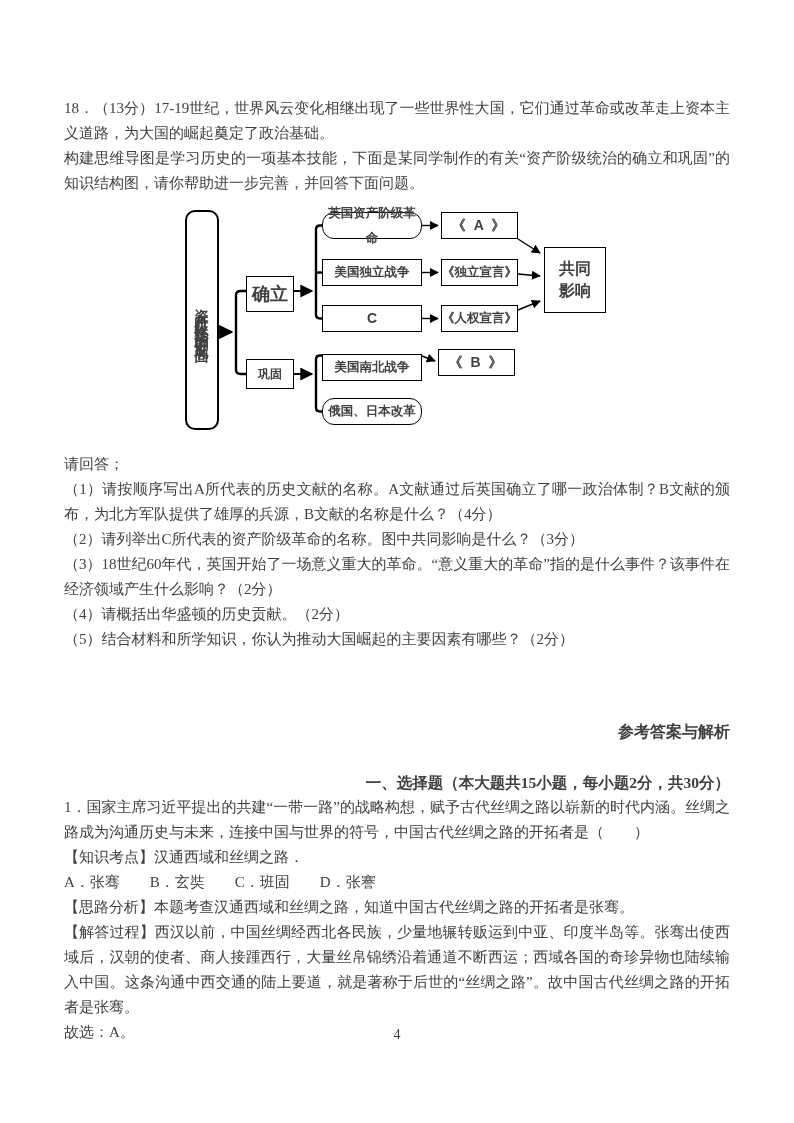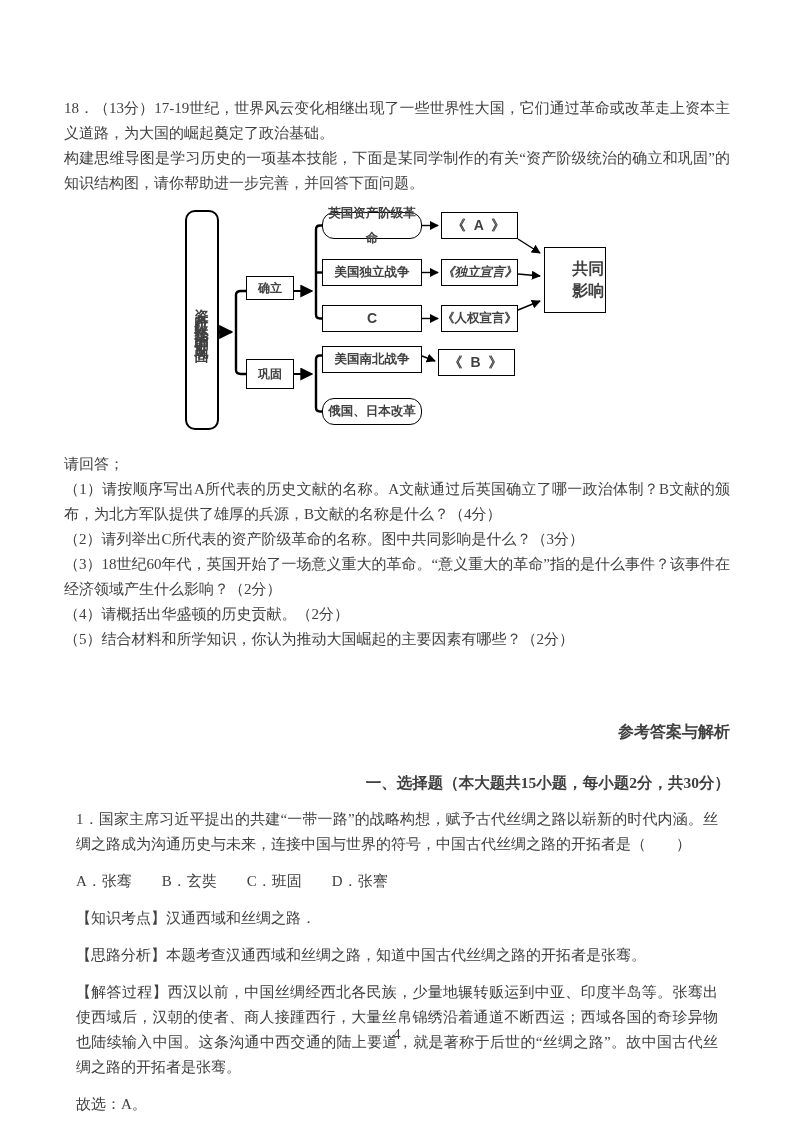--- a/index.html
+++ b/index.html
@@ -5,49 +5,49 @@
   html,body{margin:0;padding:0;background:#ffffff;}
   .page{
     position:relative;width:794px;height:1123px;background:#fff;overflow:hidden;
     font-family:"Liberation Serif","DejaVu Serif",serif;
     font-size:15px;line-height:25px;color:#404040;
   }
   .content{position:absolute;left:64px;top:96px;width:666px;}
   p.doc{margin:0;text-align:justify;}
   .ans-title{margin:67px 0 0 0;text-align:right;font-weight:bold;font-size:16px;line-height:25px;}
   .sec-head{margin:26px 0 0 0;font-weight:bold;font-size:15.5px;line-height:25px;text-align:right;}
-  .q1-block p{margin:12px;}
+  .q1-block p{margin:0;}
   .pagenum{position:absolute;left:0;top:1022px;width:794px;text-align:center;font-size:14px;}
 
   
   .diagram{position:relative;height:224px;margin:14px 0 18px 0;}
   .dsvg{position:absolute;left:0;top:0;}
   .dbox{
     position:absolute;box-sizing:border-box;border:1.4px solid #000;background:#fff;
     display:flex;align-items:center;justify-content:center;text-align:center;
     font-family:"Liberation Sans","DejaVu Sans",sans-serif;font-weight:bold;
   }
   #root-box{
     left:121px;top:0;width:34px;height:220px;border-width:2.2px;border-radius:10px;
     writing-mode:vertical-rl;text-orientation:upright;letter-spacing:4px;font-size:14px;line-height:30px;
   }
-  #box-establish{left:182px;top:66px;width:48px;height:24px;font-size:12px;}
+  #box-establish{left:182px;top:66px;width:48px;height:36px;font-size:18px;}
   #box-consolidate{left:182px;top:149px;width:48px;height:30px;font-size:12px;}
   .event{left:258px;width:100px;height:27px;font-size:12.5px;}
   #ev-english{top:2px;border-radius:12px;}
   #ev-usa-ind{top:49px;}
   #ev-c{top:95px;font-size:14px;}
-  #ev-civil{top:136px;}
+  #ev-civil{top:144px;}
   #ev-russia{top:188px;border-radius:12px;}
   .doc-box{left:377px;width:77px;height:27px;font-size:12.5px;}
   #doc-a{top:2px;font-size:14px;letter-spacing:2px;}
-  #doc-ind{top:49px;font-style:italic;}
+  #doc-ind{top:49px;}
   #doc-hr{top:95px;}
   #doc-b{top:139px;left:374px;font-size:14px;letter-spacing:2px;}
-  #box-common{left:480px;top:37px;width:62px;height:66px;font-size:16px;justify-content:flex-end;}
+  #box-common{left:480px;top:37px;width:62px;height:66px;font-size:16px;}
   .common-inner{display:inline-block;width:2.1em;line-height:22px;}
 </style>
 </head>
 <body>
 
 <div class="page">
   <div class="content">
 
     <p class="doc">18．（13分）17-19世纪，世界风云变化相继出现了一些世界性大国，它们通过革命或改革走上资本主义道路，为大国的崛起奠定了政治基础。</p>
     <p class="doc">构建思维导图是学习历史的一项基本技能，下面是某同学制作的有关“资产阶级统治的确立和巩固”的知识结构图，请你帮助进一步完善，并回答下面问题。</p>
@@ -131,22 +131,22 @@
     <p class="doc">（2）请列举出C所代表的资产阶级革命的名称。图中共同影响是什么？（3分）</p>
     <p class="doc">（3）18世纪60年代，英国开始了一场意义重大的革命。“意义重大的革命”指的是什么事件？该事件在经济领域产生什么影响？（2分）</p>
     <p class="doc">（4）请概括出华盛顿的历史贡献。（2分）</p>
     <p class="doc">（5）结合材料和所学知识，你认为推动大国崛起的主要因素有哪些？（2分）</p>
 
     <p class="ans-title">参考答案与解析</p>
     <p class="sec-head">一、选择题（本大题共15小题，每小题2分，共30分）</p>
 
     <div class="q1-block">
       <p class="doc">1．国家主席习近平提出的共建“一带一路”的战略构想，赋予古代丝绸之路以崭新的时代内涵。丝绸之路成为沟通历史与未来，连接中国与世界的符号，中国古代丝绸之路的开拓者是（　　）</p>
+      <p class="doc">【知识考点】汉通西域和丝绸之路．</p>
       <p class="doc">A．张骞　　B．玄奘　　C．班固　　D．张謇</p>
-      <p class="doc">【知识考点】汉通西域和丝绸之路．</p>
       <p class="doc">【思路分析】本题考查汉通西域和丝绸之路，知道中国古代丝绸之路的开拓者是张骞。</p>
       <p class="doc">【解答过程】西汉以前，中国丝绸经西北各民族，少量地辗转贩运到中亚、印度半岛等。张骞出使西域后，汉朝的使者、商人接踵西行，大量丝帛锦绣沿着通道不断西运；西域各国的奇珍异物也陆续输入中国。这条沟通中西交通的陆上要道，就是著称于后世的“丝绸之路”。故中国古代丝绸之路的开拓者是张骞。</p>
       <p class="doc">故选：A。</p>
     </div>
   </div>
 
   <div class="pagenum">4</div>
 </div>
 
 </body></html>

